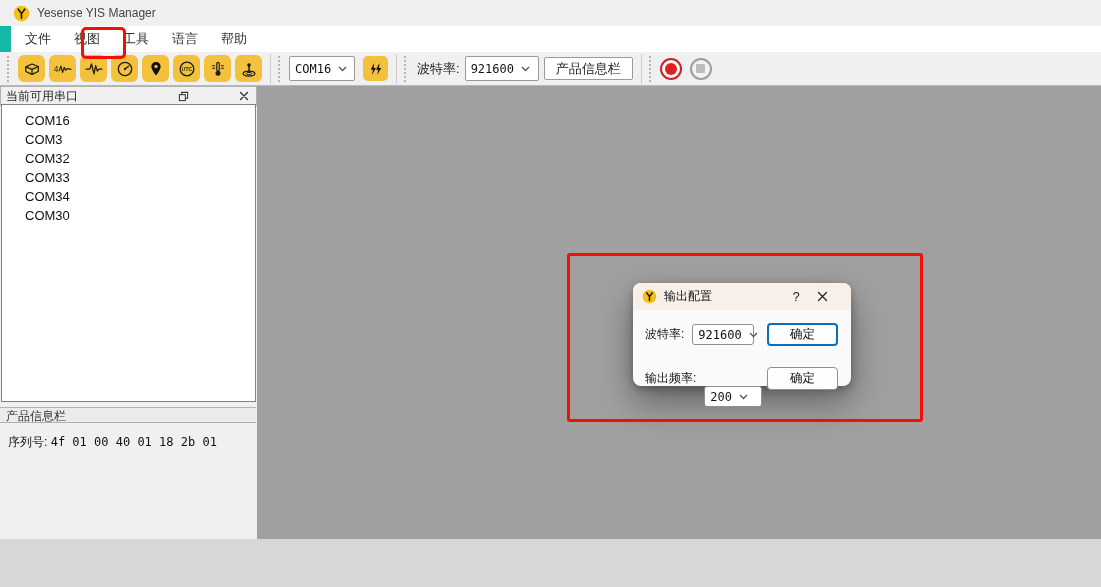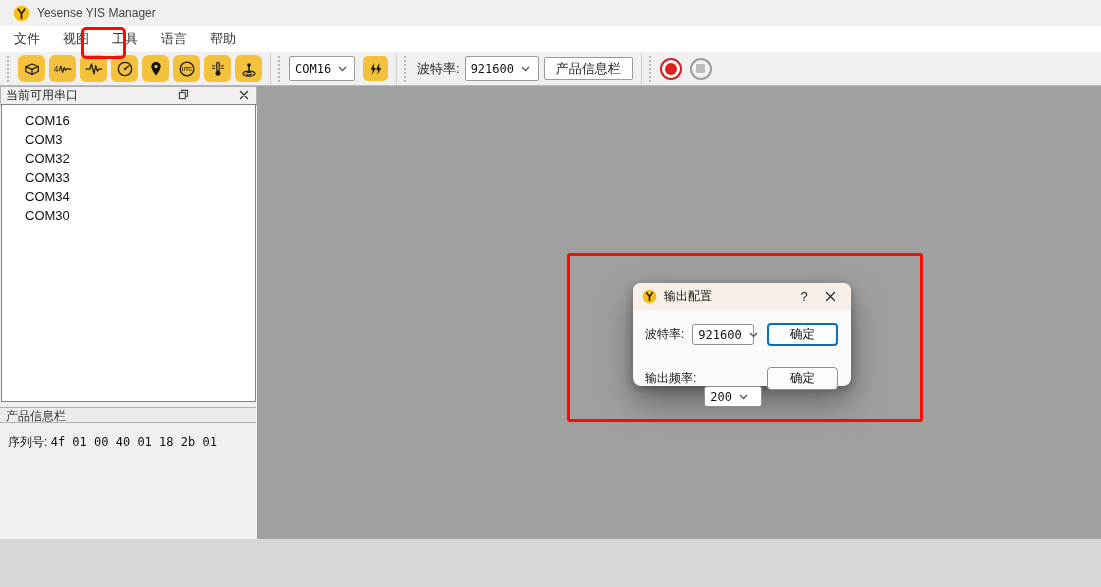--- a/index.html
+++ b/index.html
@@ -6,21 +6,21 @@
   body{font-family:"Liberation Sans","DejaVu Sans",sans-serif;background:#d7d7d7;}
   .window{position:relative;width:1101px;height:539px;background:#14b8a6;overflow:hidden;}
 
   
   .titlebar{position:absolute;left:0;top:0;right:0;height:26px;background:#f0f0f0;
     display:flex;align-items:center;padding-left:13px;}
   .app-logo{width:17px;height:17px;margin-right:7px;flex:none;}
   .titlebar .title{font-size:12px;color:#444;}
 
   
-  .menubar{position:absolute;left:0;top:26px;right:0;height:26px;background:#ffffff;
+  .menubar{position:absolute;left:11px;top:26px;right:0;height:26px;background:#ffffff;
     display:flex;align-items:flex-end;padding-left:4px;}
   .menu-item{font-size:13px;color:#333;padding:4px 10px;margin-right:3px;cursor:default;}
 
   
   .toolbar{position:absolute;left:0;top:52px;right:0;height:33px;background:#f0f0f0;
     border-bottom:1px solid #b9b9b9;display:flex;align-items:center;padding-left:4px;}
   .handle{width:4px;height:26px;border-left:2px dotted #b5b5b5;margin:0 5px 0 3px;flex:none;}
   .tsep{width:1px;height:30px;background:#cdcdcd;margin:0 4px;flex:none;}
   .ybtn{width:27px;height:27px;background:#f4c13c;border:none;border-radius:6px;margin-right:4px;
     display:flex;align-items:center;justify-content:center;padding:0;flex:none;}
@@ -36,21 +36,21 @@
   .rec-btn{width:22px;height:22px;border-radius:50%;border:2px solid #d02020;background:#fdfdfd;
     display:flex;align-items:center;justify-content:center;margin-right:8px;padding:0;flex:none;}
   .rec-dot{width:12px;height:12px;border-radius:50%;background:#e01f1f;}
   .stop-btn{width:22px;height:22px;border-radius:50%;border:2px solid #9c9c9c;background:#f3f3f3;
     display:flex;align-items:center;justify-content:center;padding:0;flex:none;}
   .stop-sq{width:9px;height:9px;background:#bdbdbd;border-radius:1px;}
 
   
   .left-panel{position:absolute;left:0;top:86px;width:257px;bottom:0;background:#f0f0f0;}
   .dock-header{position:absolute;left:0;top:0;width:255px;height:18px;background:#f0f0f0;
-    border:1px solid #b1b1b1;display:flex;align-items:flex-start;gap:40px;}
+    border:1px solid #b1b1b1;display:flex;align-items:center;gap:40px;}
   .dock-title{font-size:12px;color:#222;padding-left:5px;flex:1;}
   .dock-btn{width:18px;height:15px;border:none;background:transparent;display:flex;
     align-items:center;justify-content:center;padding:0;margin-right:3px;}
   .listbox{position:absolute;left:1px;top:18px;width:253px;height:296px;background:#fff;
     border:1px solid #828282;overflow:hidden;}
   .port-item{font-size:13px;color:#111;padding-left:23px;height:19px;line-height:19px;cursor:default;}
   .listbox .pad{height:6px;}
   .info-header{position:absolute;left:0;top:321px;width:256px;height:16px;background:#ebebeb;
     border-top:1px solid #b1b1b1;border-bottom:1px solid #b1b1b1;
     font-size:12px;color:#333;line-height:16px;padding-left:6px;box-sizing:border-box;}
@@ -62,21 +62,21 @@
 
   
   .anno{position:absolute;border:3px solid #f50f00;border-radius:3px;pointer-events:none;z-index:50;}
   .anno-menu{left:81px;top:27px;width:39px;height:26px;border-radius:5px;}
   .anno-dialog{left:310px;top:167px;width:350px;height:163px;}
 
   
   .dialog{position:absolute;left:376px;top:197px;width:218px;height:103px;background:#fafafa;
     border-radius:8px;box-shadow:0 16px 34px rgba(0,0,0,0.38),0 3px 9px rgba(0,0,0,0.28);}
   .dlg-titlebar{height:27px;background:#f8f0e8;border-radius:8px 8px 0 0;
-    display:flex;align-items:center;padding:0 0 0 9px;}
+    display:flex;align-items:center;padding:0 8px 0 9px;}
   .dlg-logo{width:15px;height:15px;margin-right:7px;flex:none;}
   .dlg-title{font-size:12px;color:#111;flex:1;}
   .dlg-help{border:none;background:transparent;font-size:13px;color:#222;width:22px;padding:0;
     font-family:"Liberation Sans",sans-serif;}
   .dlg-close{border:none;background:transparent;width:30px;padding:0;margin-right:6px;
     display:flex;align-items:center;justify-content:center;}
   .dlg-row{position:absolute;left:12px;right:13px;height:23px;display:flex;align-items:center;}
   .dlg-row-1{top:40px;}
   .dlg-row-2{top:84px;}
   .dlg-label{font-size:12px;color:#111;flex:none;}

